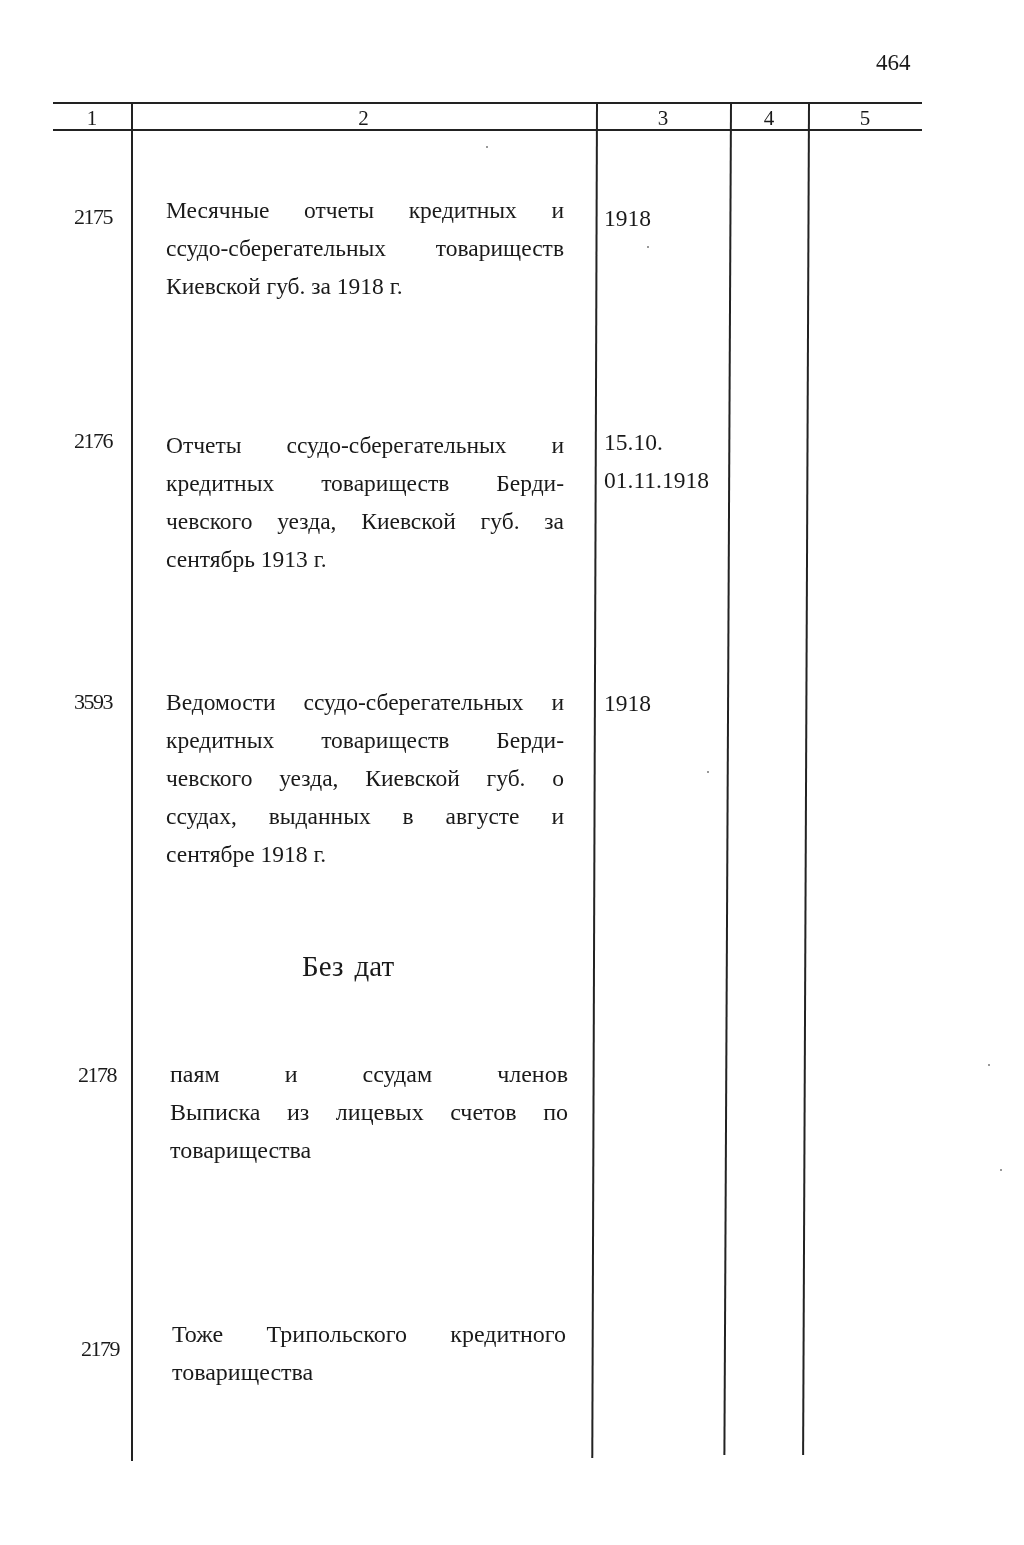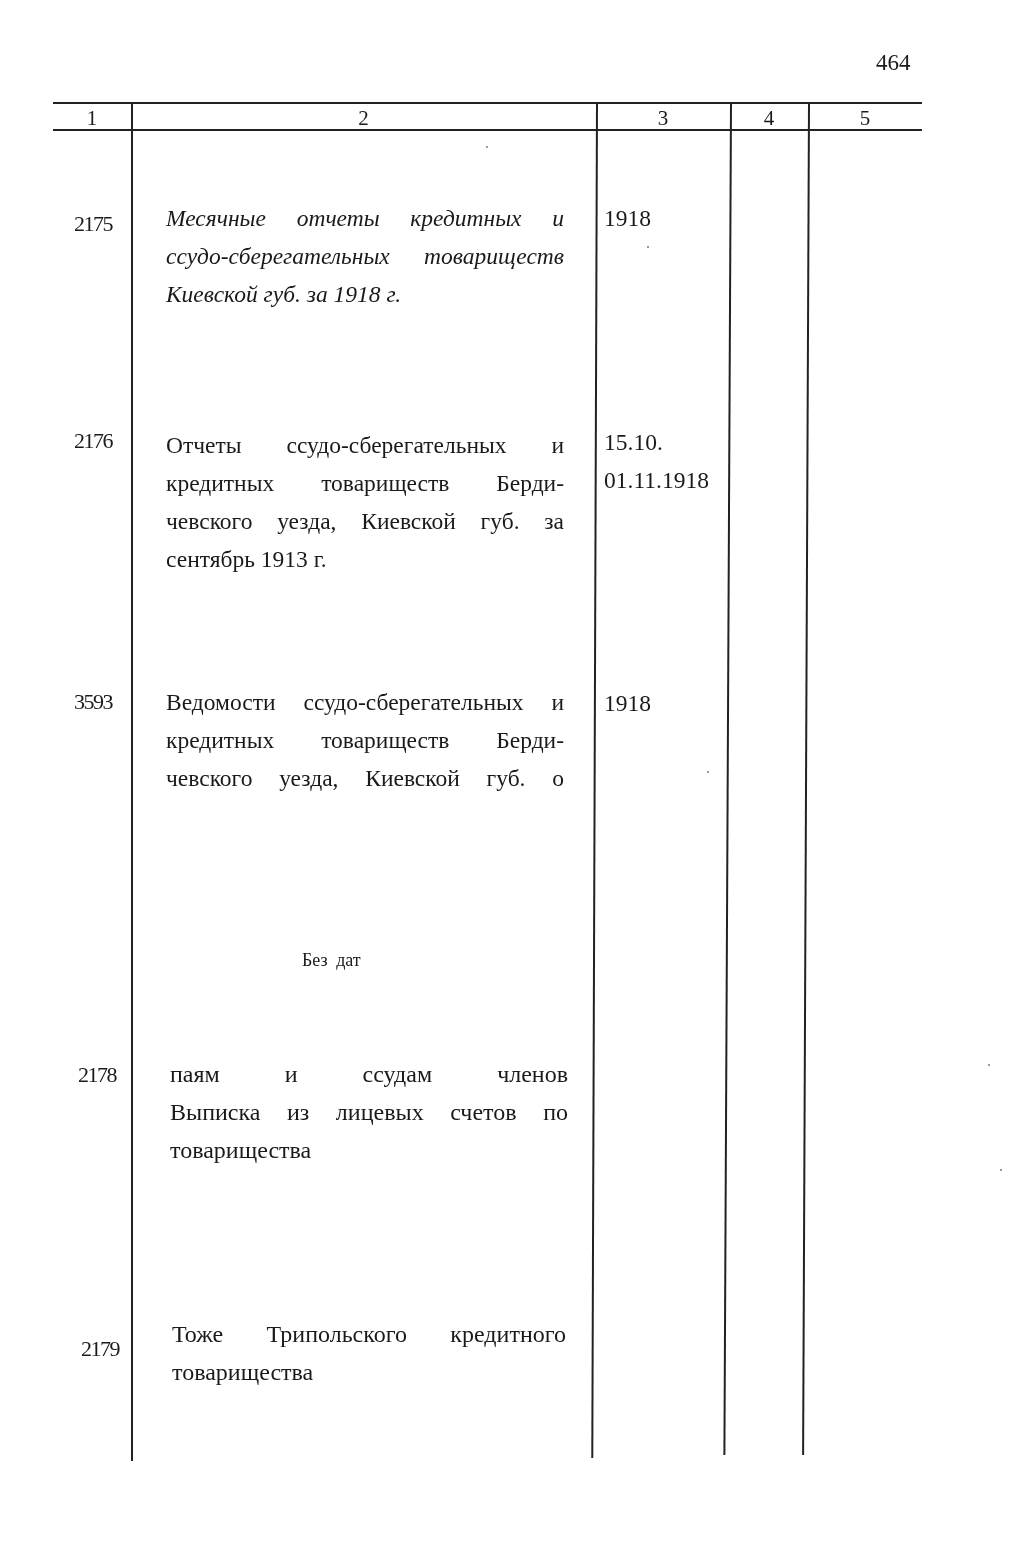--- a/index.html
+++ b/index.html
@@ -8,21 +8,21 @@
   .page-number { position: absolute; left: 876px; top: 50px; font-size: 23px; }
   .hline { position: absolute; height: 2px; background: #222; left: 53px; width: 869px; }
   .vline { position: absolute; width: 1.5px; background: #222; }
   .hdr { position: absolute; top: 106px; font-size: 21px; text-align: center; }
   .num { position: absolute; left: 74px; font-size: 22px; letter-spacing: -1.5px; }
   .desc { position: absolute; left: 166px; width: 398px; font-size: 23.5px; line-height: 38px;
           text-align: justify; text-align-last: left; }
   .desc .ln { display: block; text-align: justify; text-align-last: justify; white-space: nowrap; }
   .desc .ln.last { text-align-last: left; }
   .date { position: absolute; left: 604px; font-size: 23.5px; line-height: 38px; }
-  .section-head { position: absolute; left: 302px; top: 950px; font-size: 18px; word-spacing: 4px; }
+  .section-head { position: absolute; left: 302px; top: 950px; font-size: 29px; word-spacing: 4px; }
   .dot { position: absolute; width: 2px; height: 2px; background: #777; border-radius: 1px; }
 </style>
 </head>
 <body>
 
 <div>
 
   <div class="page-number">464</div>
 
   <div class="hline" style="top:102px;"></div>
@@ -35,22 +35,22 @@
 
   <div>
     <div class="hdr" style="left:53px; width:78px;">1</div>
     <div class="hdr" style="left:131px; width:465px;">2</div>
     <div class="hdr" style="left:596px; width:134px;">3</div>
     <div class="hdr" style="left:730px; width:78px;">4</div>
     <div class="hdr" style="left:808px; width:114px;">5</div>
   </div>
 
   <div>
-    <div class="num" style="top:204px;margin-top:7px;">2175</div>
-    <div class="desc" style="top:199px;font-style:italic;">
+    <div class="num" style="top:204px;">2175</div>
+    <div class="desc" style="top:191px;">
       <span class="ln">Месячные отчеты кредитных и</span>
       <span class="ln">ссудо-сберегательных товариществ</span>
       <span class="ln last">Киевской губ. за 1918 г.</span>
     </div>
     <div class="date" style="top:199px;">
       <div>1918</div>
     </div>
   </div>
 
   <div>
@@ -66,20 +66,22 @@
       <div>01.11.1918</div>
     </div>
   </div>
 
   <div>
     <div class="num" style="top:689px;">3593</div>
     <div class="desc" style="top:683px;">
       <span class="ln">Ведомости ссудо-сберегательных и</span>
       <span class="ln">кредитных товариществ Берди-</span>
       <span class="ln">чевского уезда, Киевской губ. о</span>
+      <span class="ln">ссудах, выданных в августе и</span>
+      <span class="ln last">сентябре 1918 г.</span>
     </div>
     <div class="date" style="top:684px;">
       <div>1918</div>
     </div>
   </div>
 
   <div class="section-head">Без дат</div>
 
   <div>
     <div class="num" style="top:1062px; left:78px;">2178</div>

